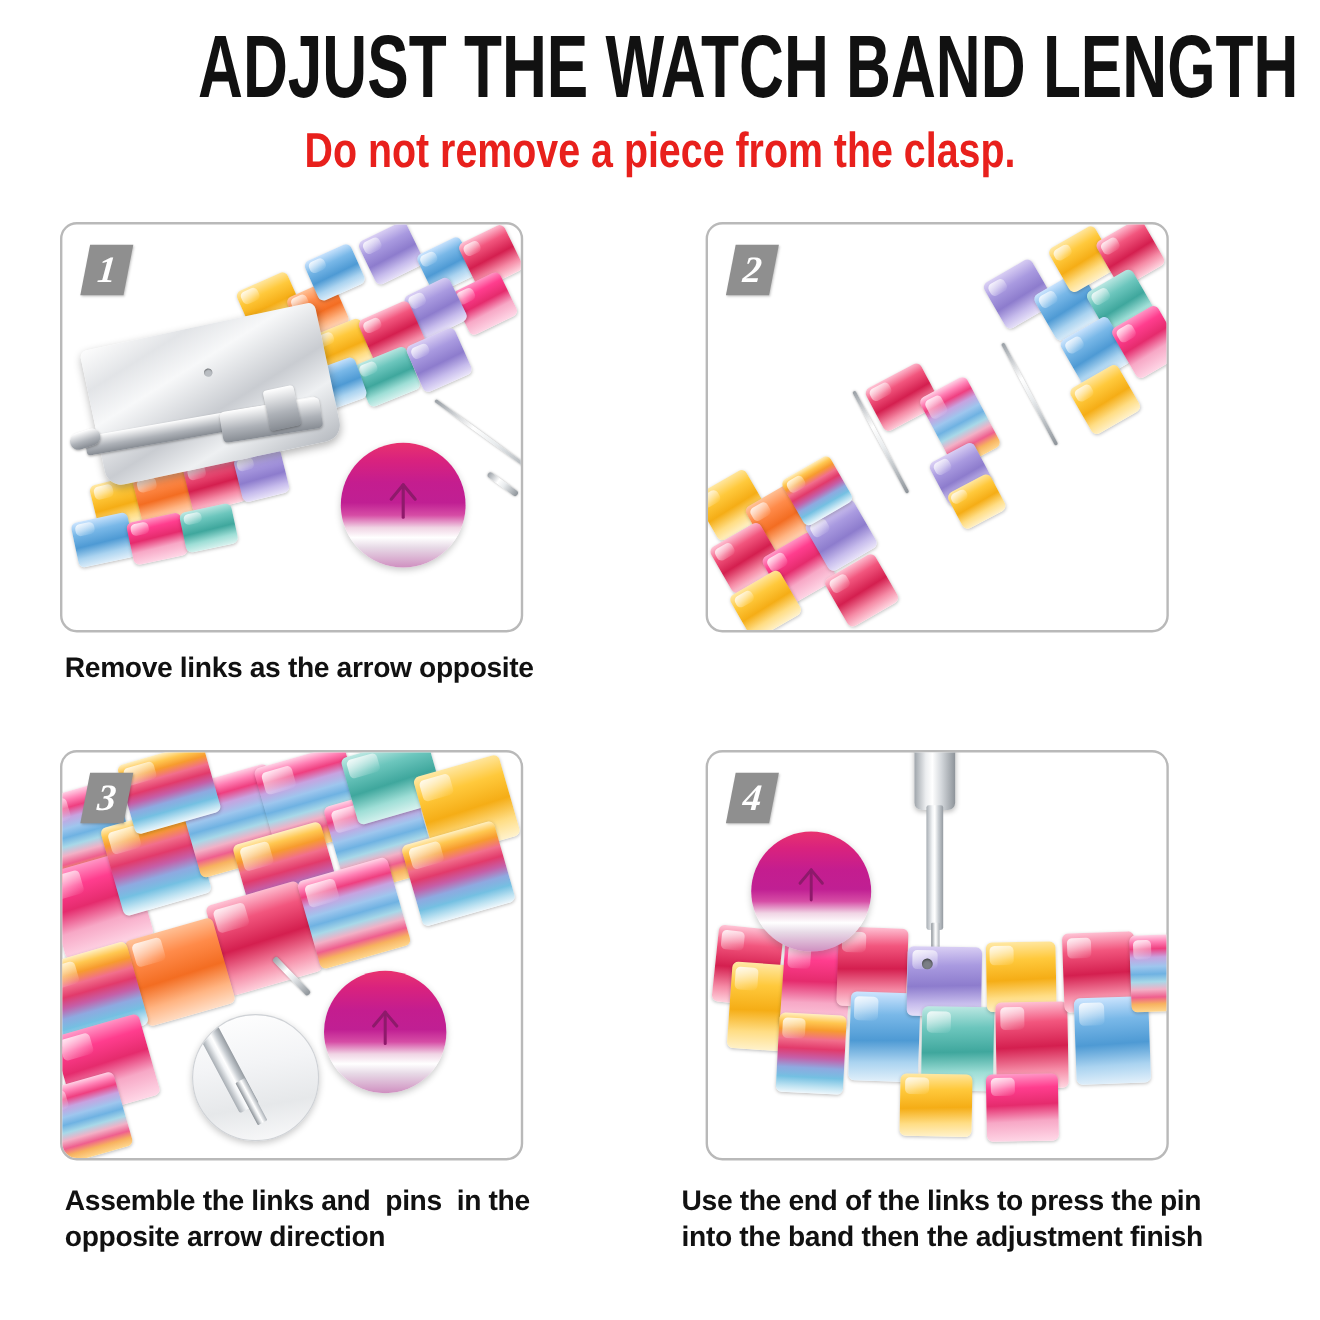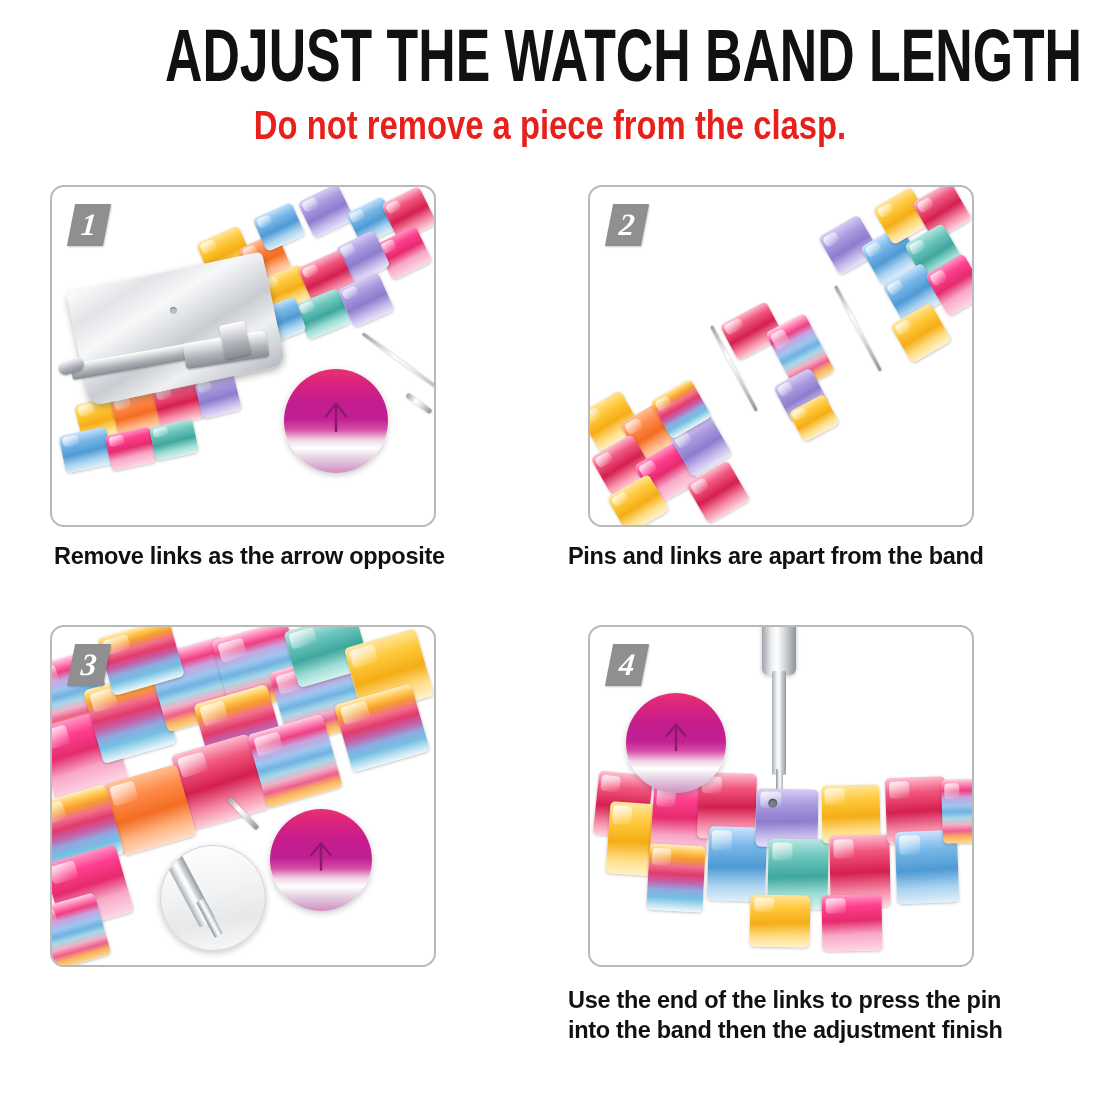--- a/index.html
+++ b/index.html
@@ -383,21 +383,20 @@
           </div>
         <div class="link-tile lt-d" style="left:24px;top:296px;width:48px;height:42px;transform:rotate(-30deg);">
             <span class="gloss"></span>
           </div>
 
       </div>
       <div class="step-badge">
         <span>2</span>
       </div>
     </div>
-    <div class="caption">Pins and links are apart from the band</div>
   </div>
 
   <div class="panel left row2">
     <div class="figure-frame">
       <div class="photo">
 
         <div class="link-tile lt-rb" style="left:-18px;top:30px;width:72px;height:72px;transform:rotate(-16deg);">
             <span class="gloss"></span>
           </div>
         <div class="link-tile lt-a" style="left:-8px;top:90px;width:76px;height:74px;transform:rotate(-16deg);">
@@ -464,20 +463,22 @@
               <path d="M30 17 L40 29"></path>
             </g>
           </svg>
         </div>
 
       </div>
       <div class="step-badge">
         <span>3</span>
       </div>
     </div>
+    <div class="caption">Assemble the links and  pins  in the
+opposite arrow direction</div>
   </div>
 
   <div class="panel right row2">
     <div class="figure-frame">
       <div class="photo">
 
         <div class="tool-body" style="left:172px;top:-6px;width:34px;height:54px;border-radius:4px 4px 6px 6px;"></div>
         <div class="tool-shaft" style="left:182px;top:44px;width:14px;height:104px;"></div>
         <div class="tool-tip" style="left:186px;top:142px;width:7px;height:28px;"></div>
 

